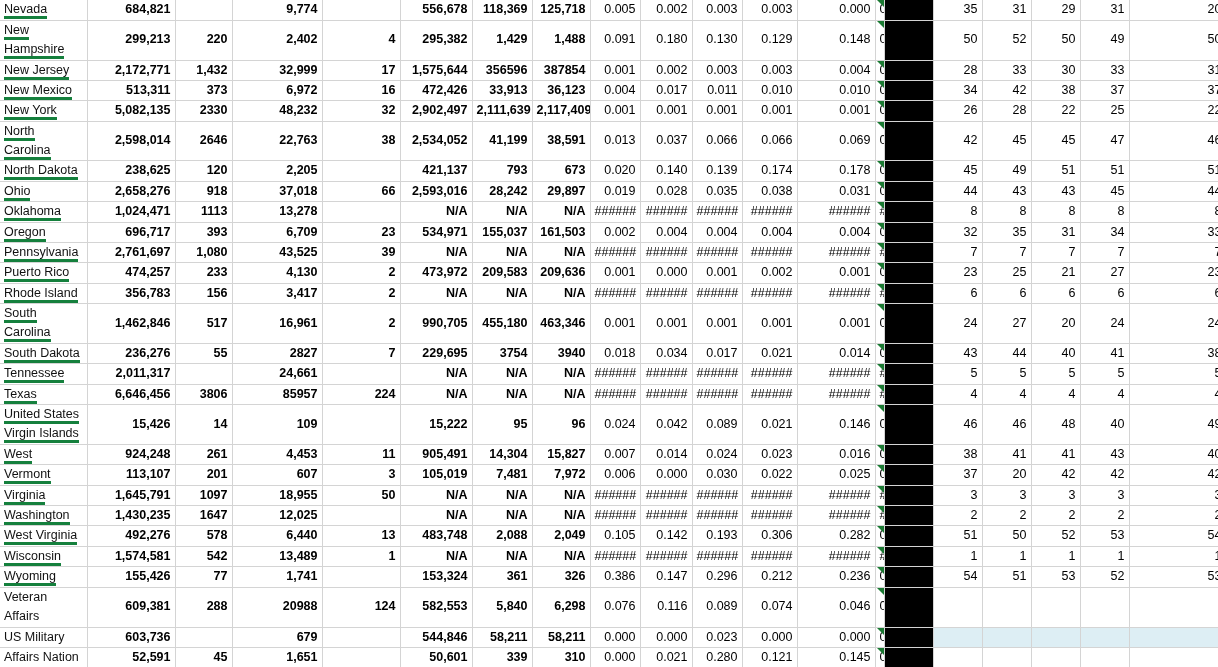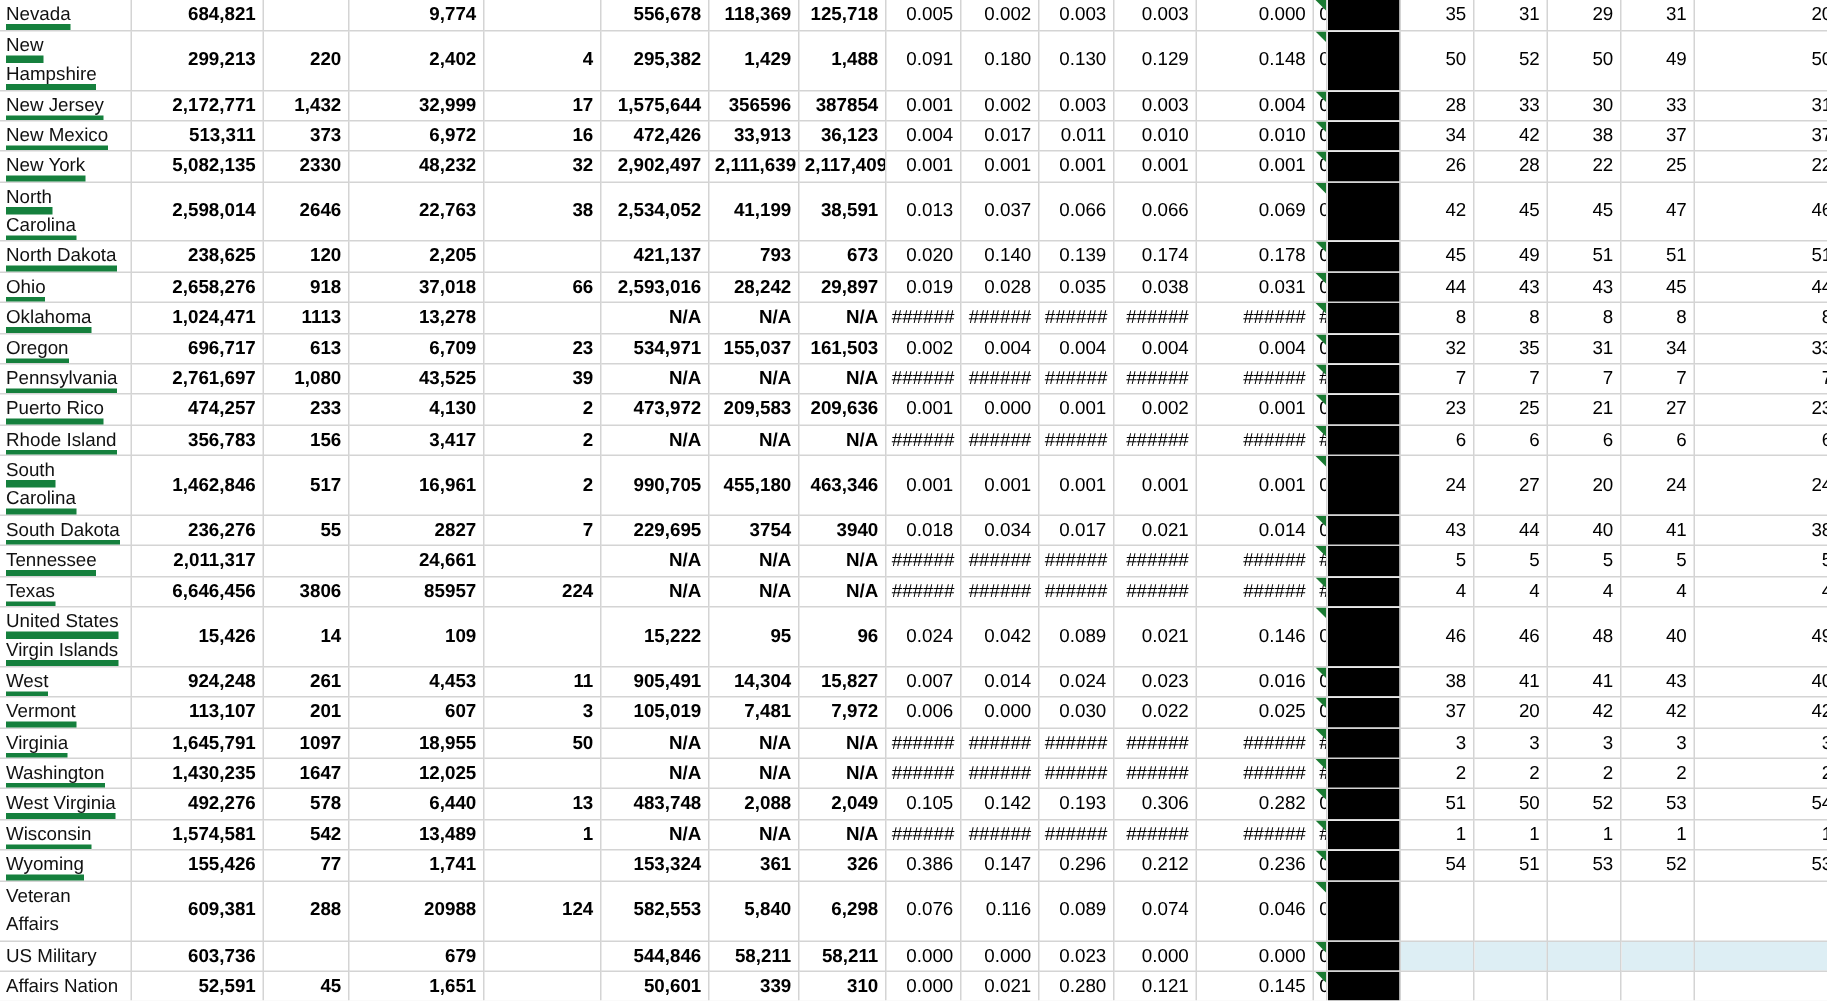--- a/index.html
+++ b/index.html
@@ -31,21 +31,21 @@
     line-height:1.55;
   }
   
   td.lbl{
     text-align:left;
     font-weight:normal;
     color:#111;
     padding-left:2px;
   }
   td.lbl .u{
-    border-bottom:5px solid #15803d;
+    border-bottom:3px solid #15803d;
     display:inline;
     text-decoration:none;
   }
   td.lbl.nounder .u{border-bottom:none;}
   
   td.num{text-align:right;}
   td.bold{font-weight:bold;}
   td.dec{font-weight:normal;}
   
   td.blackbar{
@@ -299,21 +299,21 @@
           <td class="num dec">8</td>
           <td class="num dec">8</td>
           <td class="num dec">8</td>
           <td class="num dec">8</td>
           <td class="num dec">8</td>
           <td class="dec tri" style="text-align: center; position: relative;">#VALUE!</td>
         </tr>
         <tr style="height: 20px;">
           <td class="lbl"><span class="u">Oregon</span></td>
           <td class="num bold">696,717</td>
-          <td class="num bold">613</td>
+          <td class="num bold">393</td>
           <td class="num bold">6,709</td>
           <td class="num bold">23</td>
           <td class="num bold">534,971</td>
           <td class="num bold">155,037</td>
           <td class="num bold">161,503</td>
           <td class="num dec">0.002</td>
           <td class="num dec">0.004</td>
           <td class="num dec">0.004</td>
           <td class="num dec">0.004</td>
           <td class="num dec">0.004</td>

